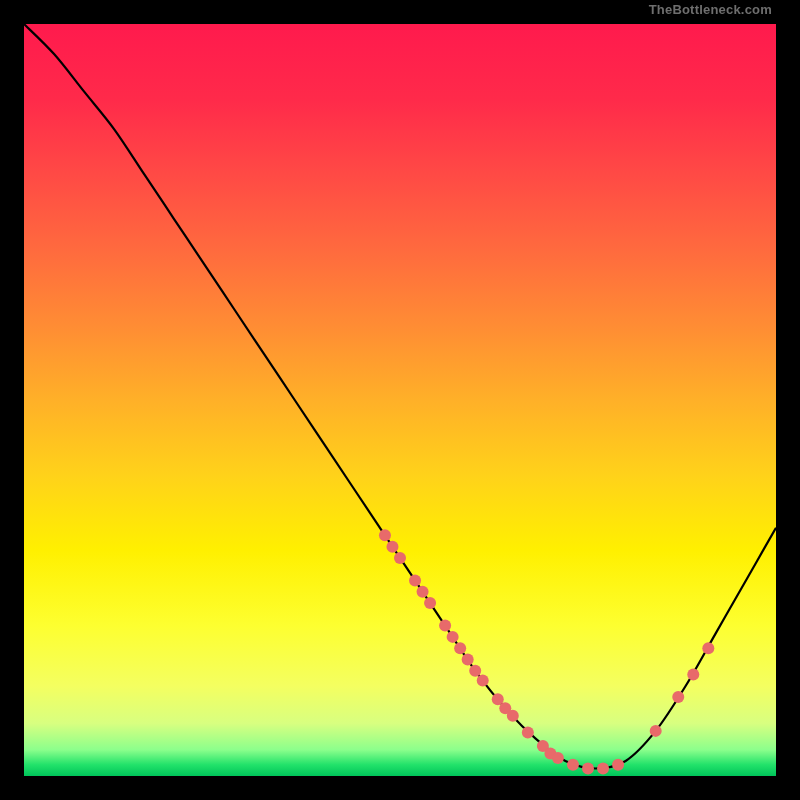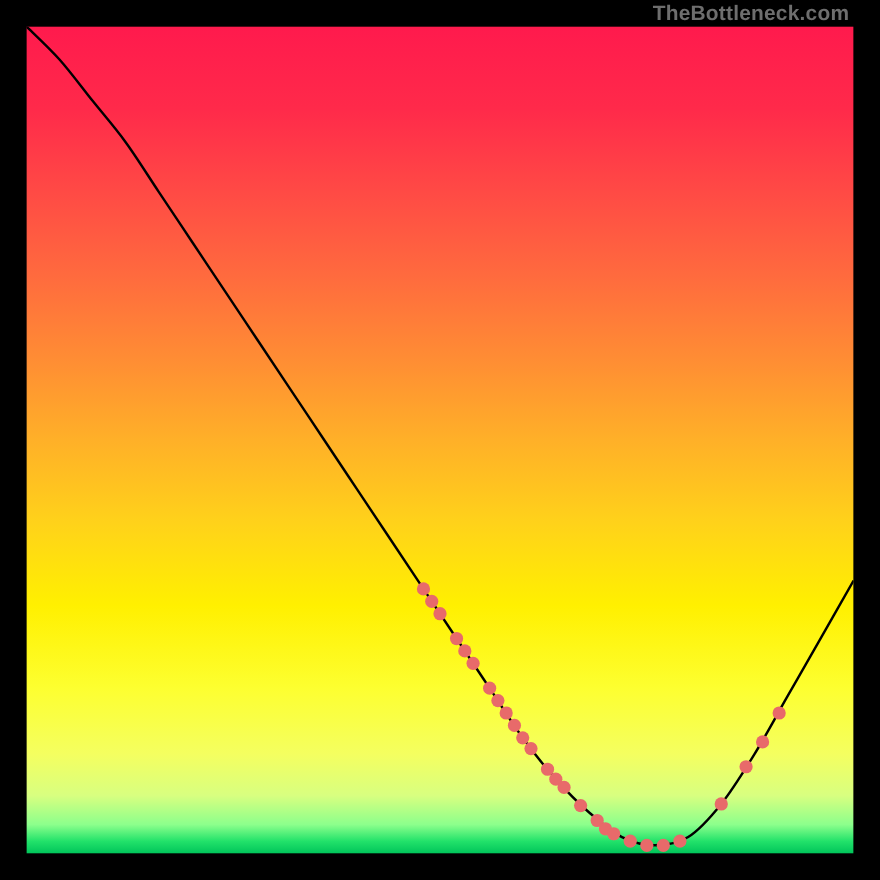--- a/index.html
+++ b/index.html
@@ -10,21 +10,21 @@
     top: 24px;
     width: 752px;
     height: 752px;
     background: #000;
   }
   .watermark {
     position: absolute;
     top: 2px;
     right: 28px;
     font-family: Arial, Helvetica, sans-serif;
-    font-size: 19px;
+    font-size: 13px;
     font-weight: 600;
     color: #6e6e6e;
     letter-spacing: 0.2px;
   }
   svg { display: block; }
 </style>
 </head>
 <body>
 
 <div class="watermark">TheBottleneck.com</div>

